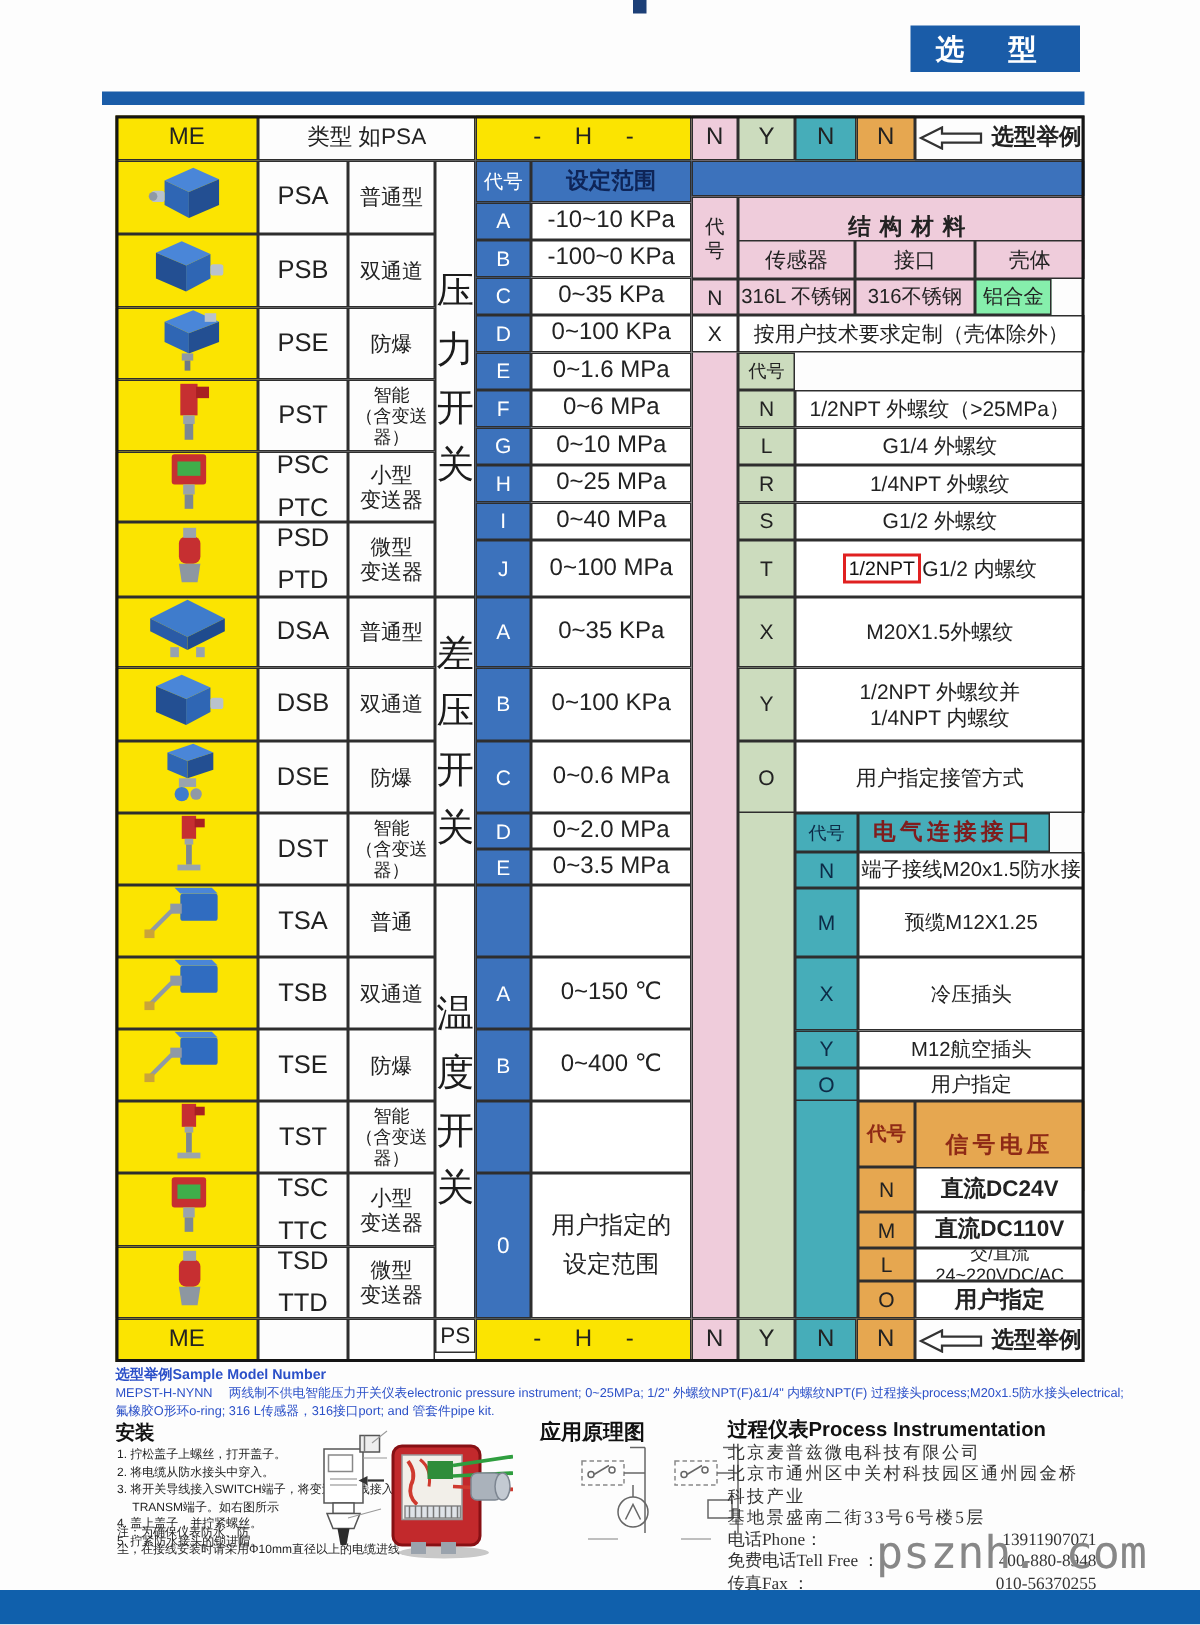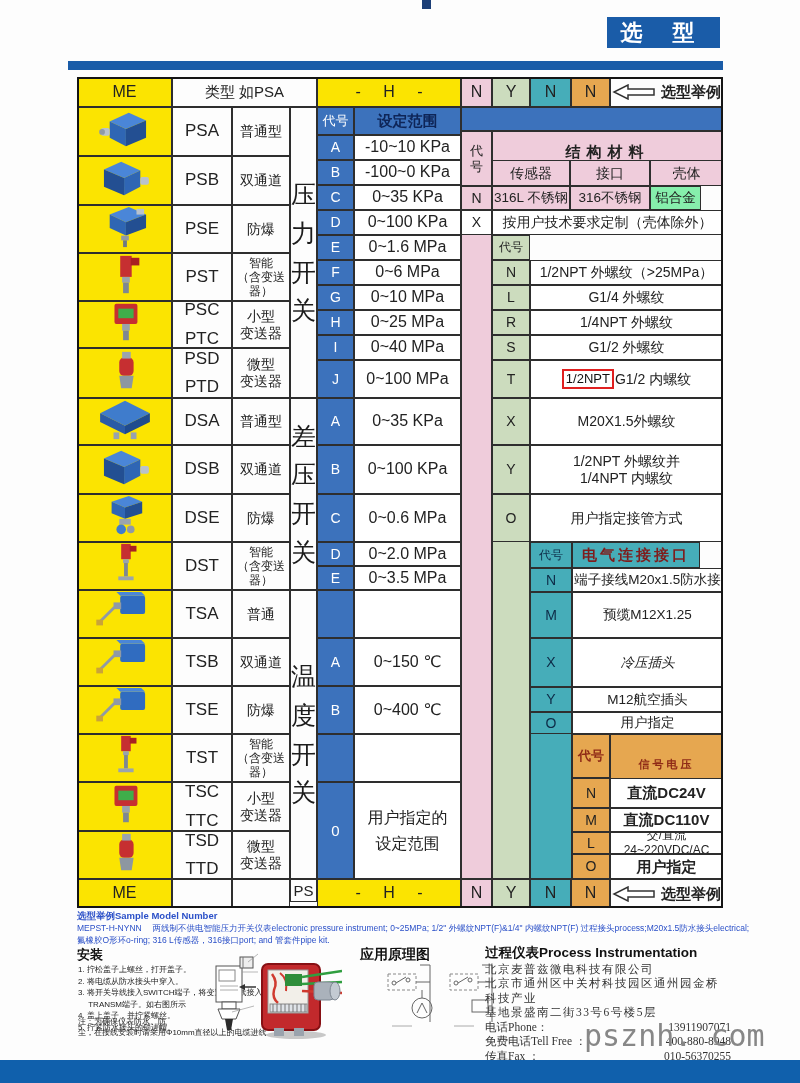--- a/index.html
+++ b/index.html
@@ -1,20 +1,20 @@
 <!DOCTYPE html>
 <html><head>
 <meta charset="utf-8">
 <style>
   html,body{margin:0;padding:0;background:#e8e8e8;}
   .page{position:relative;width:800px;height:1083px;background:#fdfdfd;overflow:hidden;
         font-family:"Liberation Sans","DejaVu Sans",sans-serif;color:#222;}
   .topmark{position:absolute;left:422px;top:0;width:9px;height:9px;background:#1c3f77;}
   .sel-box{position:absolute;left:607px;top:17px;width:113px;height:31px;background:#1a5ca8;
-           display:flex;align-items:center;justify-content:center;color:#fff;font-size:22px;
+           display:flex;align-items:center;justify-content:center;color:#fff;font-size:19px;
            font-weight:700;letter-spacing:12px;box-sizing:border-box;}
   .sel-bar{position:absolute;left:68px;top:61px;width:655px;height:9px;background:#1a5ca8;}
   #table-layer{position:absolute;left:0;top:0;width:800px;height:1083px;}
   .cell{position:absolute;box-sizing:border-box;border:1px solid #2e2e2e;display:flex;
         align-items:center;justify-content:center;text-align:center;font-size:15px;
         color:#222;white-space:pre-line;line-height:1.18;overflow:hidden;}
   .redbox{border:2px solid #e02020;padding:0 2px;margin-right:1px;font-size:13px;color:#111;}
   .fline{position:absolute;white-space:nowrap;}
   .blue-t{color:#2b50c8;}
   #sample-title{left:77px;top:910px;font-size:9.5px;font-weight:700;}
@@ -310,27 +310,27 @@
 1/4NPT 内螺纹</div>
       <div class="cell" style="left: 492px; top: 494px; width: 38px; height: 48px; background: rgb(204, 220, 190); font-size: 14px;">O</div>
       <div class="cell" style="left: 530px; top: 494px; width: 193px; height: 48px; background: rgb(255, 255, 255); font-size: 14px;">用户指定接管方式</div>
       <div class="cell" style="left: 530px; top: 542px; width: 42px; height: 26px; background: rgb(70, 173, 185); font-size: 12px; color: rgb(13, 43, 71);">代号</div>
       <div class="cell" style="left: 572px; top: 542px; width: 128px; height: 26px; background: rgb(70, 173, 185); font-size: 15px; letter-spacing: 3px; font-weight: 600; color: #7f1d1d;">电气连接接口</div>
       <div class="cell" style="left: 530px; top: 568px; width: 42px; height: 24px; background: rgb(70, 173, 185); font-size: 14px; color: rgb(13, 43, 71);">N</div>
       <div class="cell" style="left: 572px; top: 568px; width: 151px; height: 24px; background: rgb(255, 255, 255); font-size: 13.5px;">端子接线M20x1.5防水接</div>
       <div class="cell" style="left: 530px; top: 592px; width: 42px; height: 46px; background: rgb(70, 173, 185); font-size: 14px; color: rgb(13, 43, 71);">M</div>
       <div class="cell" style="left: 572px; top: 592px; width: 151px; height: 46px; background: rgb(255, 255, 255); font-size: 13.5px;">预缆M12X1.25</div>
       <div class="cell" style="left: 530px; top: 638px; width: 42px; height: 49px; background: rgb(70, 173, 185); font-size: 14px; color: rgb(13, 43, 71);">X</div>
-      <div class="cell" style="left: 572px; top: 638px; width: 151px; height: 49px; background: rgb(255, 255, 255); font-size: 13.5px; font-style: italic;">冷压插头</div>
+      <div class="cell" style="left: 572px; top: 638px; width: 151px; height: 49px; background: rgb(255, 255, 255); font-size: 13.5px;">冷压插头</div>
       <div class="cell" style="left: 530px; top: 687px; width: 42px; height: 25px; background: rgb(70, 173, 185); font-size: 14px; color: rgb(13, 43, 71);">Y</div>
       <div class="cell" style="left: 572px; top: 687px; width: 151px; height: 25px; background: rgb(255, 255, 255); font-size: 13.5px;">M12航空插头</div>
       <div class="cell" style="left: 530px; top: 712px; width: 42px; height: 22px; background: rgb(70, 173, 185); font-size: 14px; color: rgb(13, 43, 71);">O</div>
       <div class="cell" style="left: 572px; top: 712px; width: 151px; height: 22px; background: rgb(255, 255, 255); font-size: 13.5px;">用户指定</div>
       <div class="cell" style="left: 572px; top: 734px; width: 38px; height: 44px; background: rgb(230, 167, 80); font-size: 13px; color: rgb(143, 42, 22); font-weight: 600;">代号</div>
-      <div class="cell" style="left: 610px; top: 734px; width: 113px; height: 60px; background: rgb(230, 167, 80); font-size: 11px; letter-spacing: 3px; font-weight: 700; color: rgb(143, 42, 22);">信号电压</div>
+      <div class="cell" style="left: 610px; top: 734px; width: 113px; height: 60px; background: rgb(230, 167, 80); font-size: 15px; letter-spacing: 3px; font-weight: 700; color: rgb(143, 42, 22);">信号电压</div>
       <div class="cell" style="left: 572px; top: 778px; width: 38px; height: 30px; background: rgb(230, 167, 80); font-size: 14px;">N</div>
       <div class="cell" style="left: 610px; top: 778px; width: 113px; height: 30px; background: rgb(255, 255, 255); font-size: 15px; font-weight: 600;">直流DC24V</div>
       <div class="cell" style="left: 572px; top: 808px; width: 38px; height: 24px; background: rgb(230, 167, 80); font-size: 14px;">M</div>
       <div class="cell" style="left: 610px; top: 808px; width: 113px; height: 24px; background: rgb(255, 255, 255); font-size: 15px; font-weight: 600;">直流DC110V</div>
       <div class="cell" style="left: 572px; top: 832px; width: 38px; height: 22px; background: rgb(230, 167, 80); font-size: 14px;">L</div>
       <div class="cell" style="left: 610px; top: 832px; width: 113px; height: 22px; background: rgb(255, 255, 255); font-size: 12px; line-height: 1.25;">交/直流
 24~220VDC/AC</div>
       <div class="cell" style="left: 572px; top: 854px; width: 38px; height: 25px; background: rgb(230, 167, 80); font-size: 14px;">O</div>
       <div class="cell" style="left: 610px; top: 854px; width: 113px; height: 25px; background: rgb(255, 255, 255); font-size: 15px; font-weight: 600;">用户指定</div>
       <div class="cell" style="left: 77px; top: 77px; width: 646px; height: 831px; border: 2px solid rgb(21, 21, 21); background: transparent; pointer-events: none;"></div>

